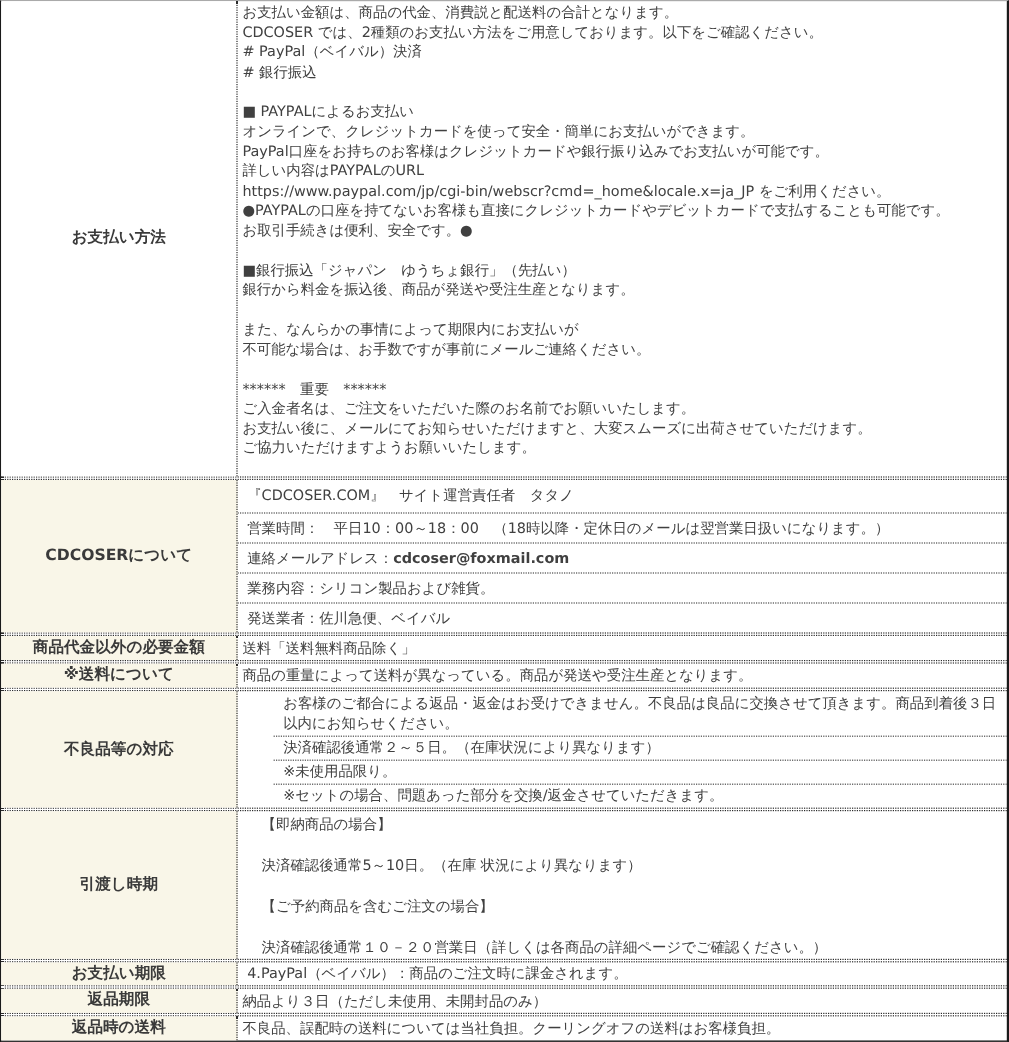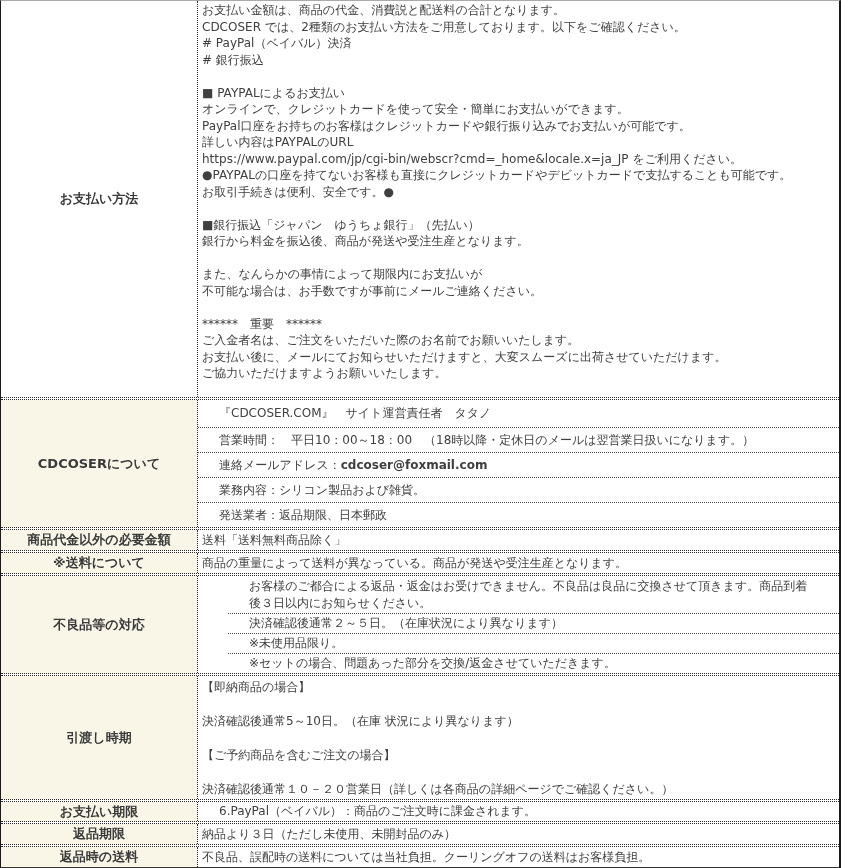--- a/index.html
+++ b/index.html
@@ -36,25 +36,25 @@
     flex:1;
     box-sizing:border-box;
     font-size:12px;
     line-height:17px;
     color:#404040;
     padding:1px 4px;
     white-space:pre-wrap;
     overflow:hidden;
   }
   .body--multiline{line-height:16.5px;min-height:396px;}
-  .row--delivery .body{line-height:17px;min-height:121px;padding-top:3px;}
+  .row--delivery .body{line-height:17px;min-height:121px;padding-top:3px;margin-left:16px;}
   .body--subs{padding:0;display:flex;flex-direction:column;justify-content:stretch;}
   .sub{
     box-sizing:border-box;
-    padding:1px 21px;
+    padding:1px 8px;
     display:flex;
     align-items:center;
     white-space:pre-wrap;
   }
   .sub + .sub{border-top:1px dotted #4a4a4a;}
   .row--about .sub{min-height:25px;}
   .row--about .sub:first-child{min-height:27px;}
   .row--defective .sub{min-height:17px;margin-left:30px;}
   .row--defective .sub:first-child{min-height:36px;display:block;padding-top:2px;}
   .row--deadline .sub{min-height:19px;}
@@ -96,21 +96,21 @@
 
   <div class="mdiv"></div>
 
   <div class="row row--about">
     <div class="head">CDCOSERについて</div>
     <div class="body body--subs">
       <div class="sub">『CDCOSER.COM』　サイト運営責任者　タタノ</div>
       <div class="sub">営業時間：　平日10：00～18：00　（18時以降・定休日のメールは翌営業日扱いになります。）</div>
       <div class="sub"><span>連絡メールアドレス：</span><span class="bold">cdcoser@foxmail.com</span></div>
       <div class="sub">業務内容：シリコン製品および雑貨。</div>
-      <div class="sub">発送業者：返品期限、日本郵政</div>
+      <div class="sub">発送業者：佐川急便、ベイバル</div>
     </div>
   </div>
 
   <div class="mdiv"></div>
 
   <div class="row">
     <div class="head">商品代金以外の必要金額</div>
     <div class="body single">送料「送料無料商品除く」</div>
   </div>
 
@@ -144,21 +144,21 @@
 【ご予約商品を含むご注文の場合】
 
 決済確認後通常１０－２０営業日（詳しくは各商品の詳細ページでご確認ください。）</div>
   </div>
 
   <div class="mdiv"></div>
 
   <div class="row row--deadline">
     <div class="head">お支払い期限</div>
     <div class="body body--subs">
-      <div class="sub">6.PayPal（ベイバル）：商品のご注文時に課金されます。</div>
+      <div class="sub">4.PayPal（ベイバル）：商品のご注文時に課金されます。</div>
     </div>
   </div>
 
   <div class="mdiv"></div>
 
   <div class="row">
     <div class="head">返品期限</div>
     <div class="body single">納品より３日（ただし未使用、未開封品のみ）</div>
   </div>
 

